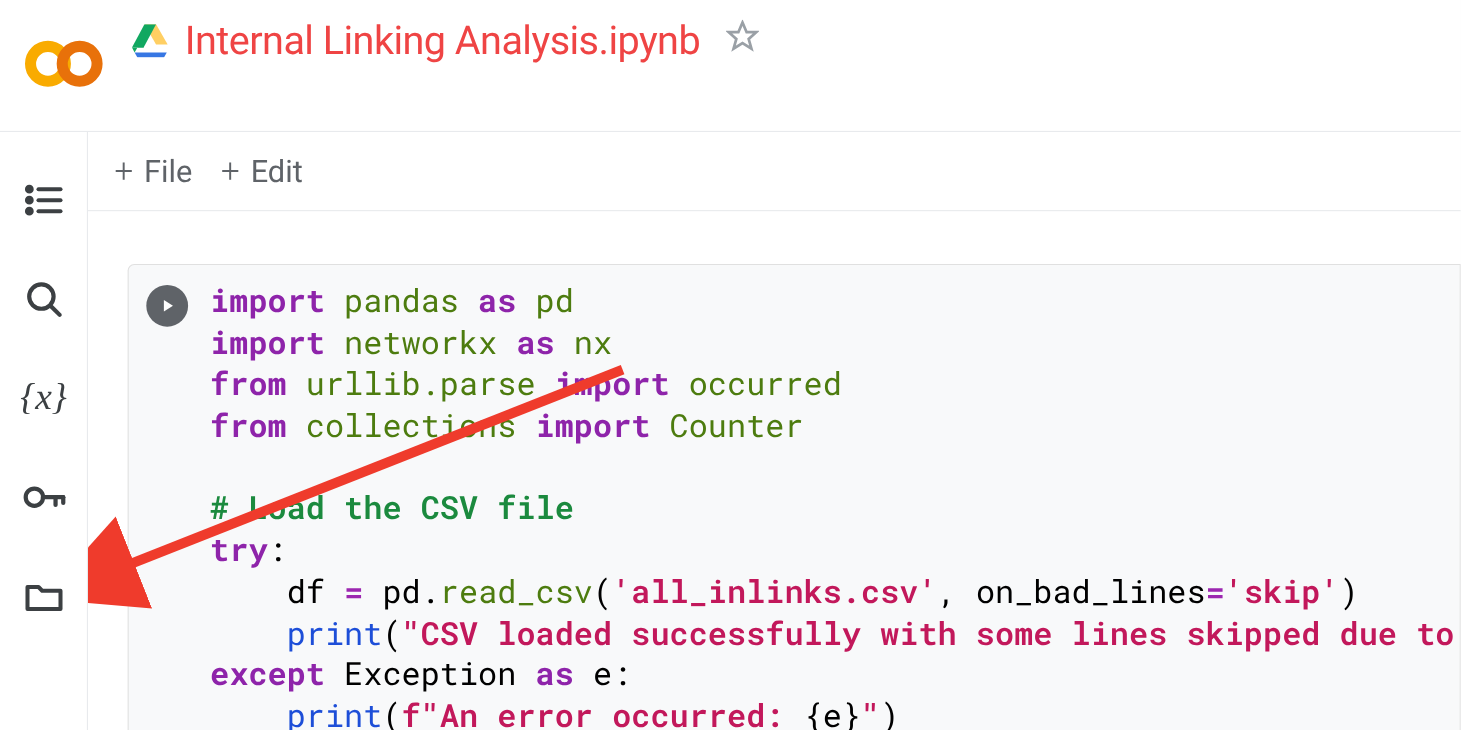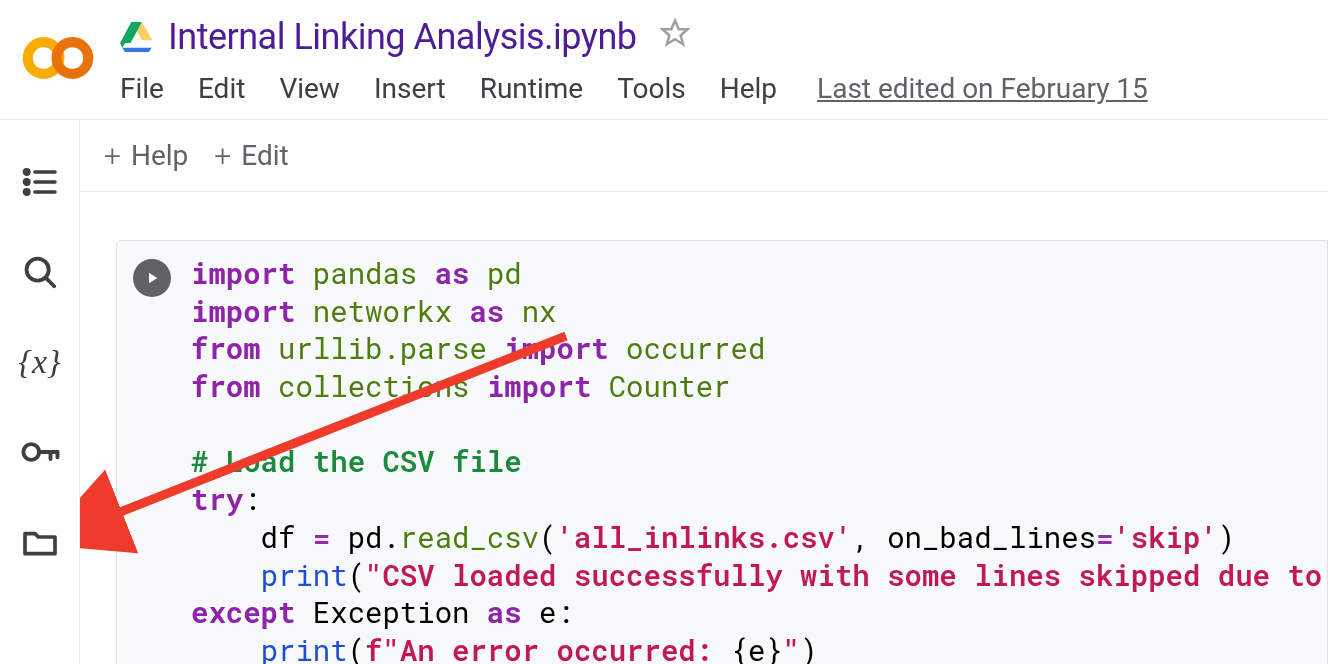--- a/index.html
+++ b/index.html
@@ -32,21 +32,21 @@
   gap: 14px;
   margin-bottom: 14px;
   margin-top: 4px;
 }
 .drive-icon {
   width: 34px;
   height: 30px;
 }
 .doc-title {
   font-size: 36px;
-  color: #4c1d95;
+  color: #ef4444;
   font-weight: 400;
   letter-spacing: -0.5px;
 }
 .star-icon {
   color: #9aa0a6;
   font-size: 32px;
   margin-left: 10px;
 }
 .menu-row {
   display: flex;
@@ -173,30 +173,20 @@
           <path d="M27 54L0 54l6 12 27-47 0 0z" fill="#11a861"></path>
         </svg>
       </div>
       <div class="doc-title">Internal Linking Analysis.ipynb</div>
       <div class="star-icon">
         <svg width="30" height="30" viewBox="0 0 24 24" fill="none" stroke="#9aa0a6" stroke-width="2">
           <polygon points="12,2 15,9 22,9 16.5,14 18.5,21 12,17 5.5,21 7.5,14 2,9 9,9"></polygon>
         </svg>
       </div>
     </div>
-    <div class="menu-row">
-      <span class="menu-item">File</span>
-      <span class="menu-item">Edit</span>
-      <span class="menu-item">View</span>
-      <span class="menu-item">Insert</span>
-      <span class="menu-item">Runtime</span>
-      <span class="menu-item">Tools</span>
-      <span class="menu-item">Help</span>
-      <span class="last-edited">Last edited on February 15</span>
-    </div>
   </div>
 </div>
 
 <div class="body-area">
   <div class="sidebar">
     <div class="sidebar-icon">
       <svg width="40" height="40" viewBox="0 0 24 24" fill="none" stroke="#3c4043" stroke-width="2.2" stroke-linecap="round">
         <circle cx="4" cy="6" r="1.3" fill="#3c4043"></circle>
           <line x1="9" y1="6" x2="21" y2="6"></line>
         <circle cx="4" cy="12" r="1.3" fill="#3c4043"></circle>
@@ -226,21 +216,21 @@
       <svg width="40" height="40" viewBox="0 0 24 24" fill="none" stroke="#3c4043" stroke-width="2.2" stroke-linejoin="round">
         <path d="M3 7 L3 19 L21 19 L21 9 L11 9 L9 7 Z"></path>
       </svg>
     </div>
   </div>
 
   <div class="main-area">
     <div class="toolbar">
       <div class="tb-btn">
         <span class="tb-plus">+</span>
-        <span>Help</span>
+        <span>File</span>
       </div>
       <div class="tb-btn">
         <span class="tb-plus">+</span>
         <span>Edit</span>
       </div>
     </div>
 
     <div class="cell-area">
       <div class="code-cell">
         <div class="play-btn">

